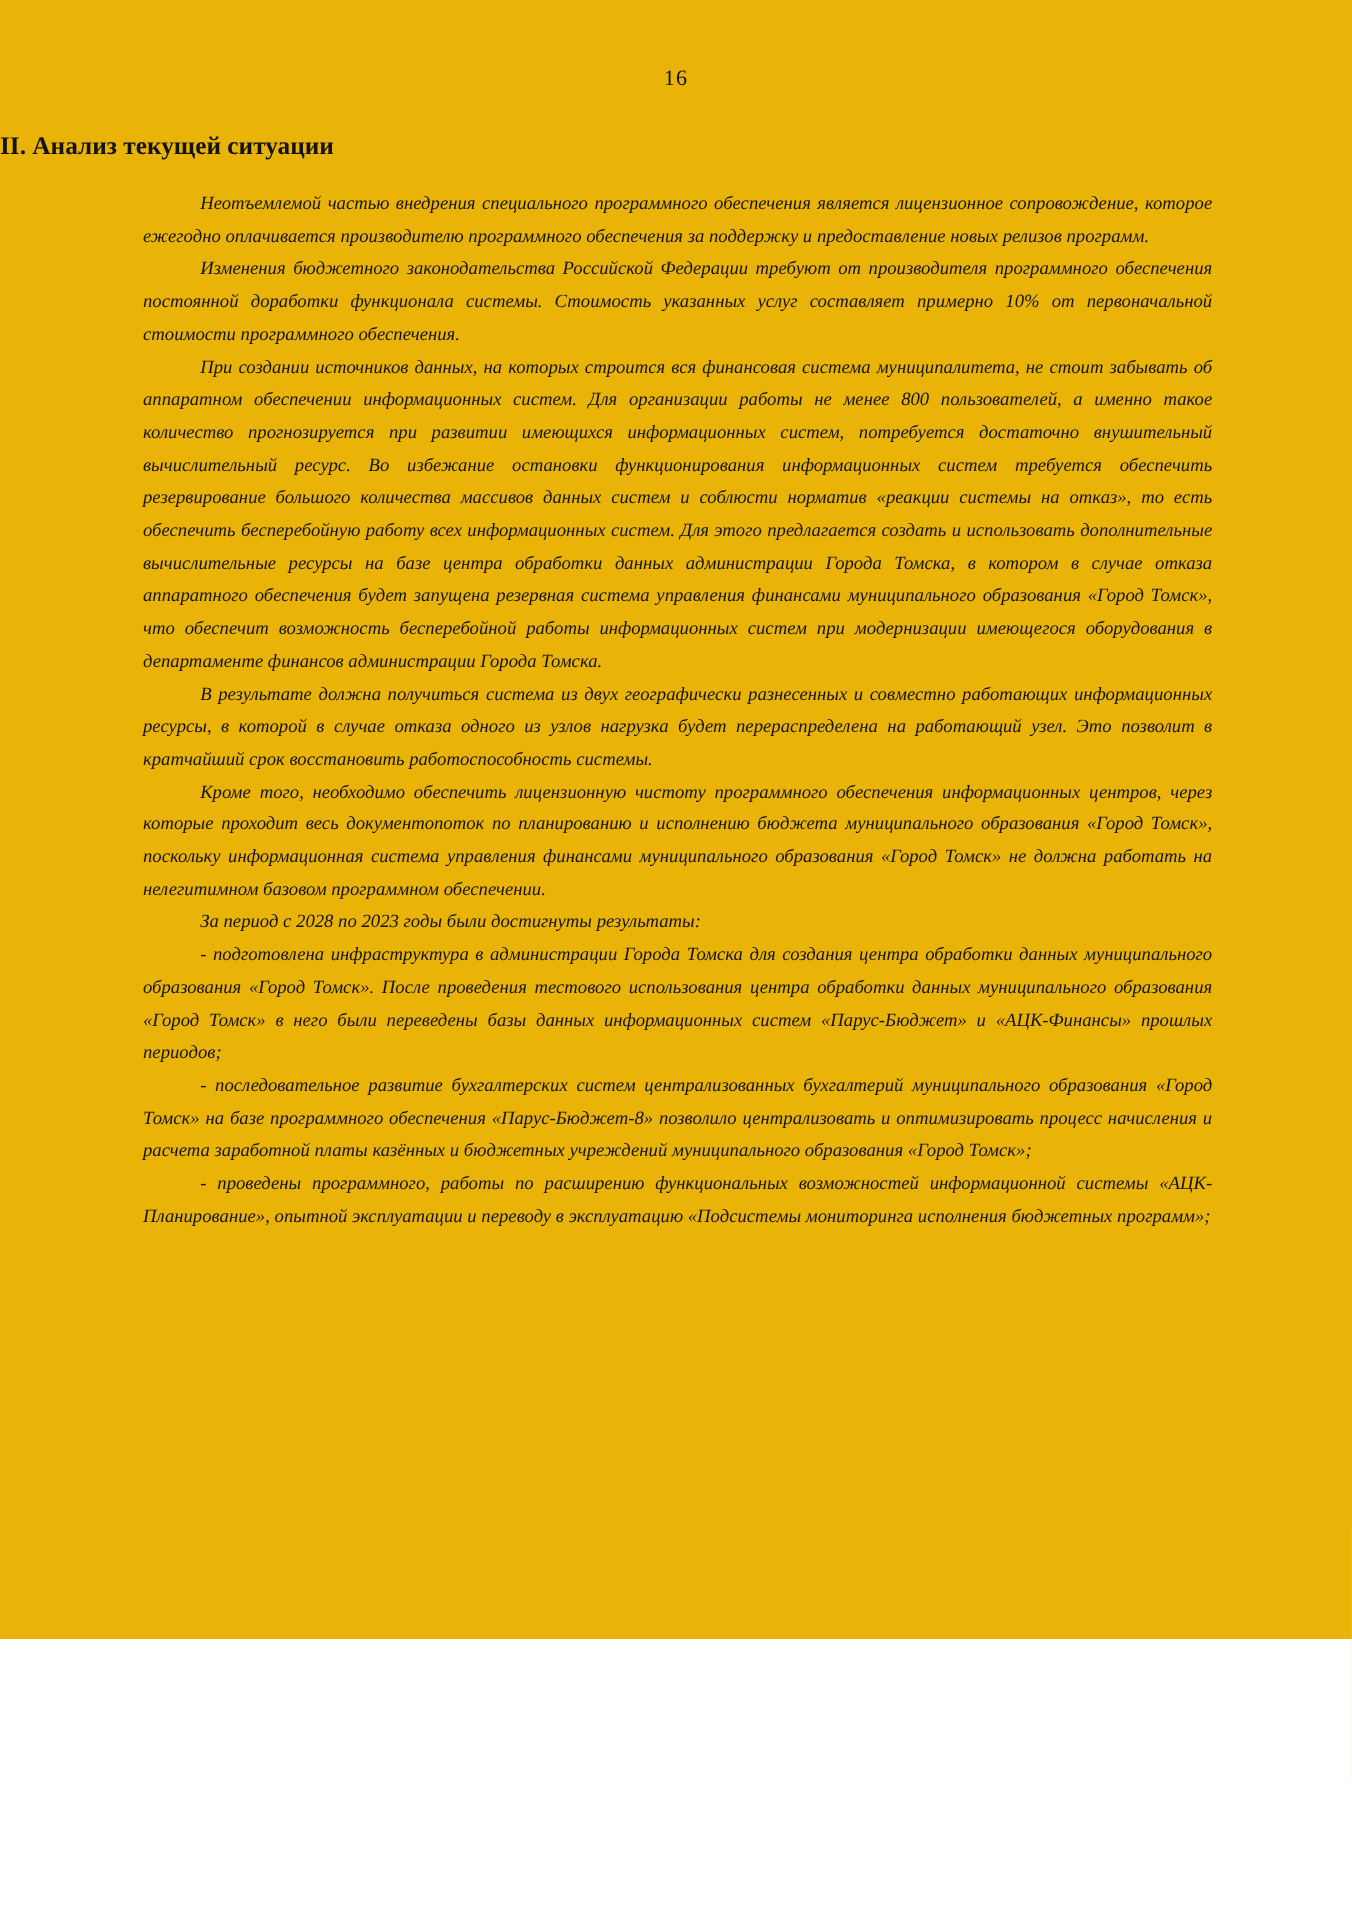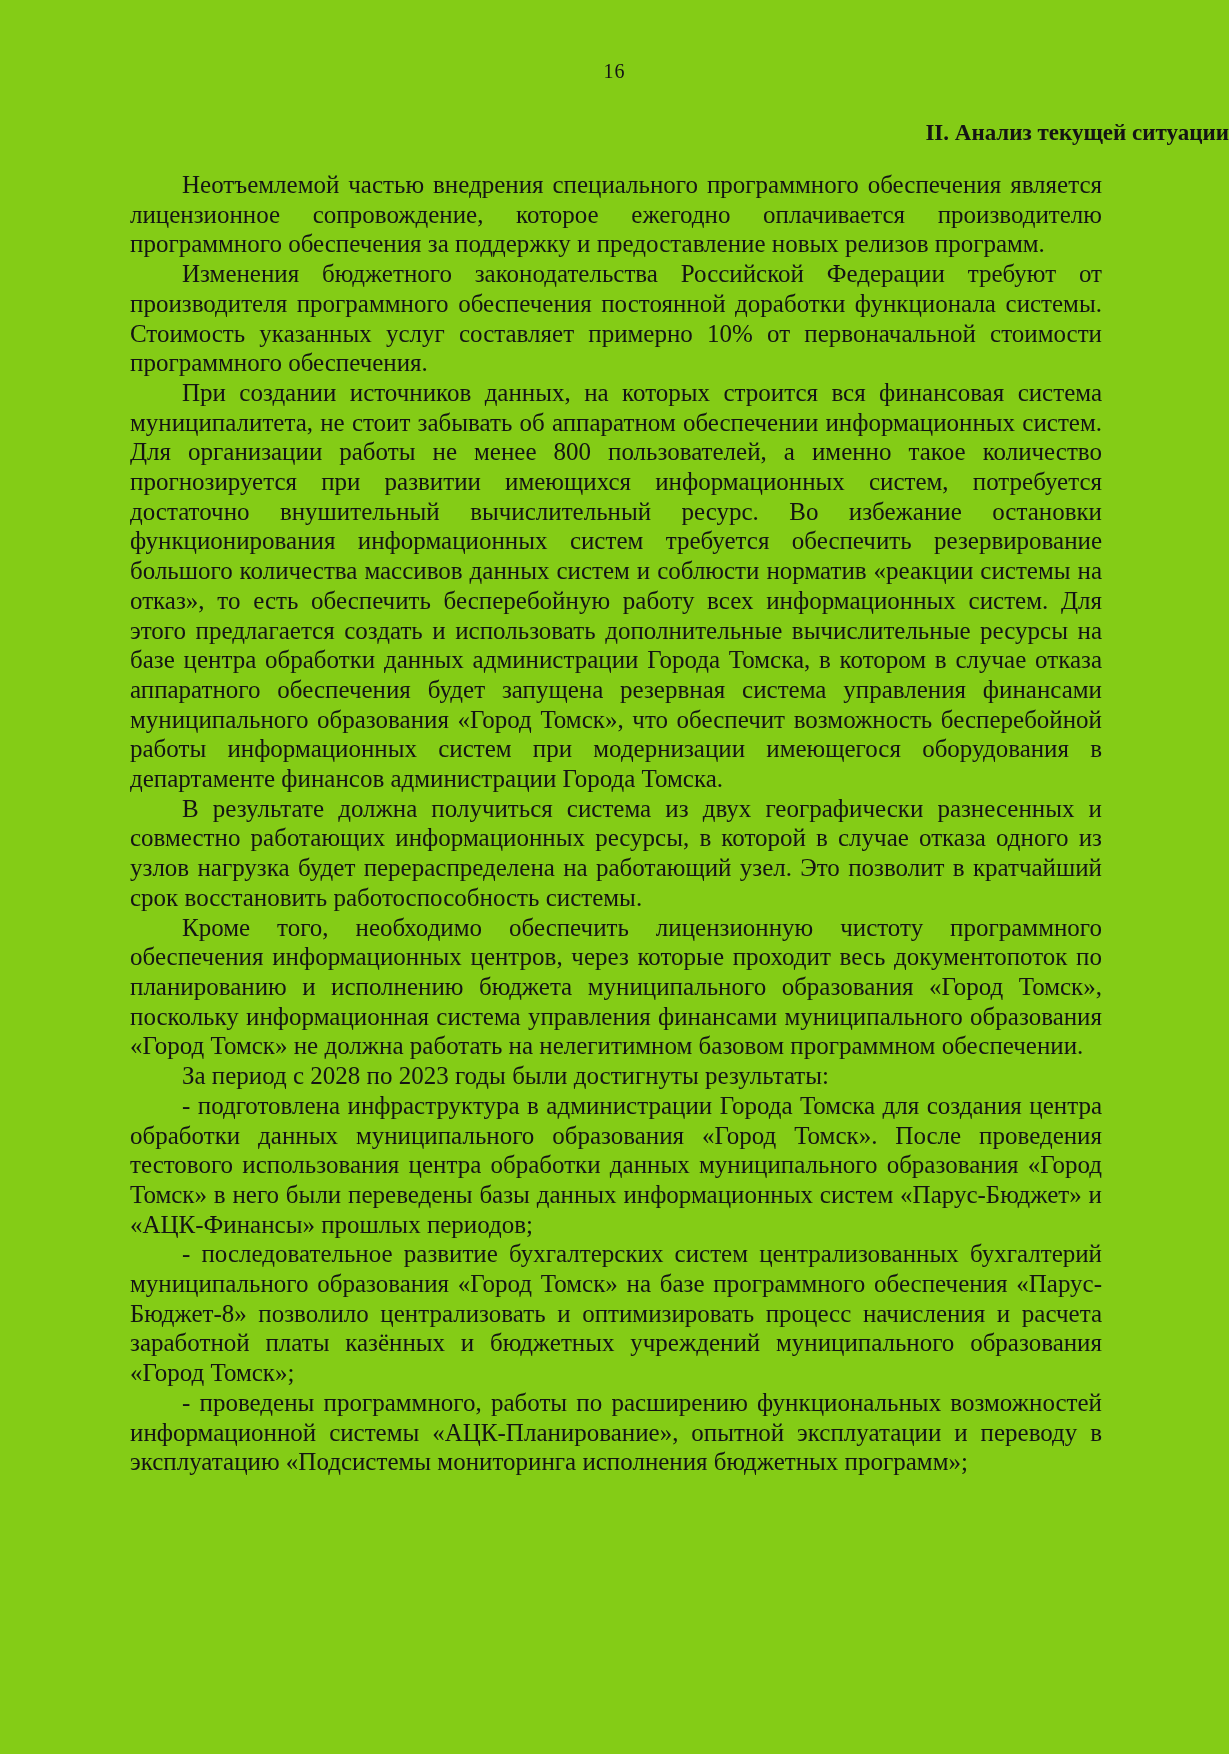--- a/index.html
+++ b/index.html
@@ -3,53 +3,54 @@
 <meta charset="utf-8">
 <style>
   html, body {
     margin: 0;
     padding: 0;
     background: #ffffff;
   }
   .sheet {
     position: relative;
     width: 1229px;
-    height: 1754px;
-    background: #84cc16;
+    height: 1490px;
+    background: #eab308;
     color: #141414;
     font-family: "Liberation Serif", "DejaVu Serif", serif;
     overflow: hidden;
   }
   .page-number {
     position: absolute;
     top: 60px;
     left: 0;
     width: 100%;
     text-align: center;
     font-size: 20px;
     letter-spacing: 1px;
   }
   .doc-title {
     position: absolute;
     top: 120px;
     left: 0;
     width: 100%;
-    text-align: right;
+    text-align: left;
     font-size: 23px;
     font-weight: bold;
   }
   .content {
     position: absolute;
     top: 170px;
     left: 130px;
     width: 972px;
-    font-size: 25px;
+    font-size: 17px;
     line-height: 29.7px;
     text-align: justify;
     text-justify: inter-word;
+    font-style: italic;
   }
   .content p {
     margin: 0;
     padding: 0;
     text-indent: 52px;
   }
 </style>
 </head>
 <body>
 

